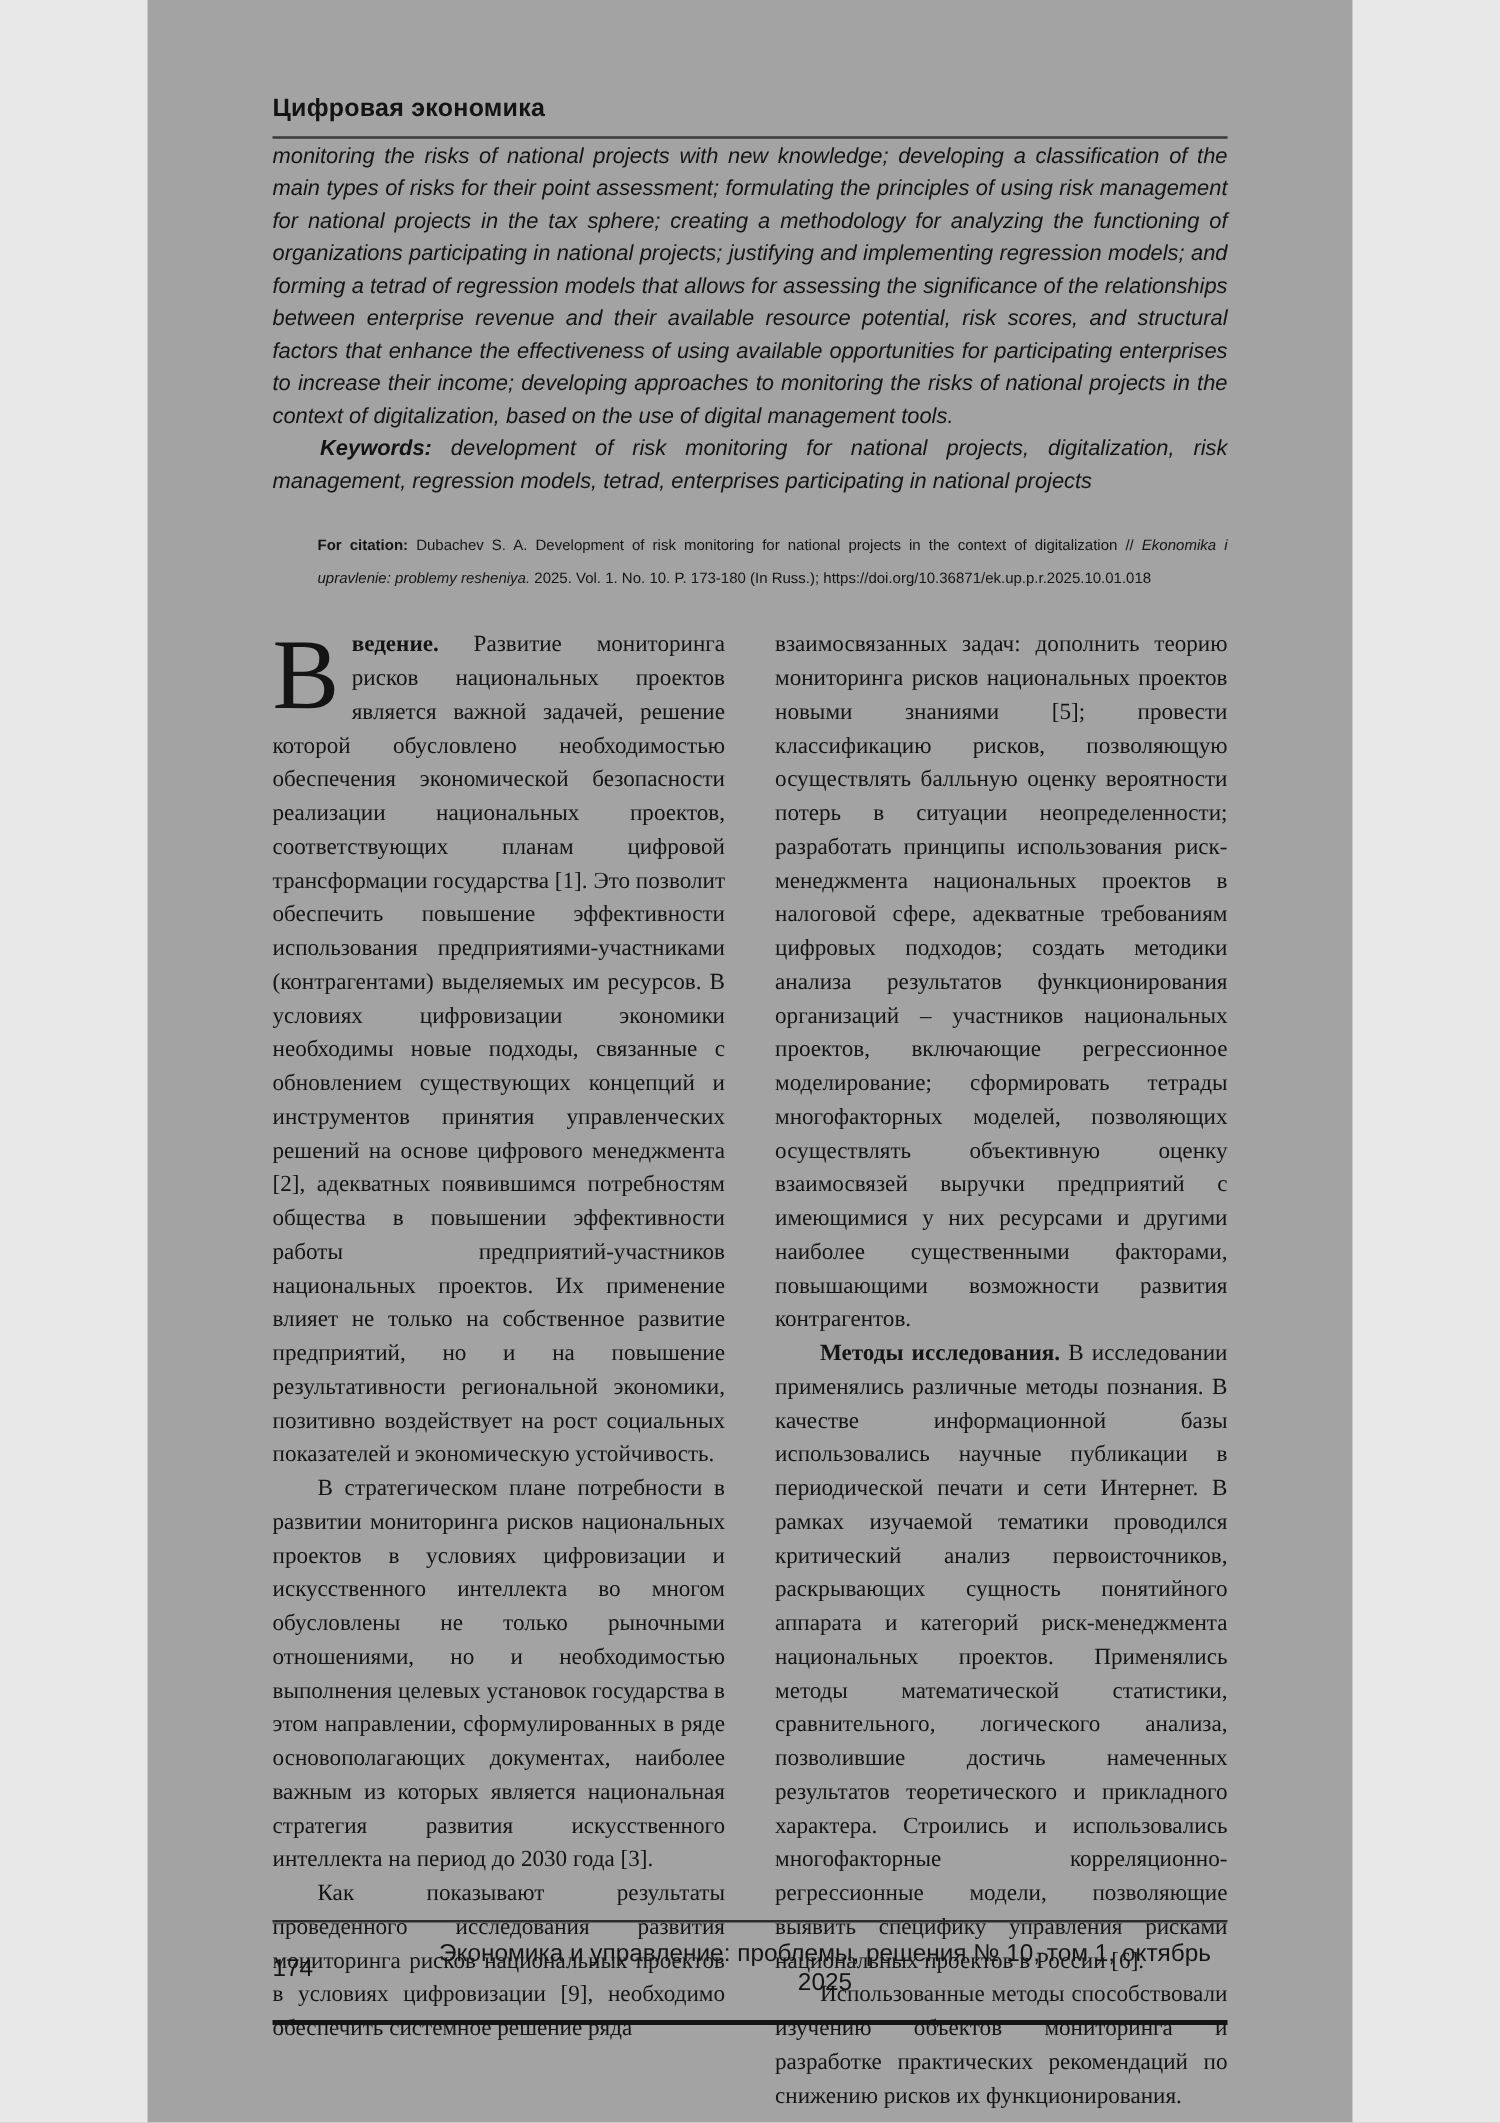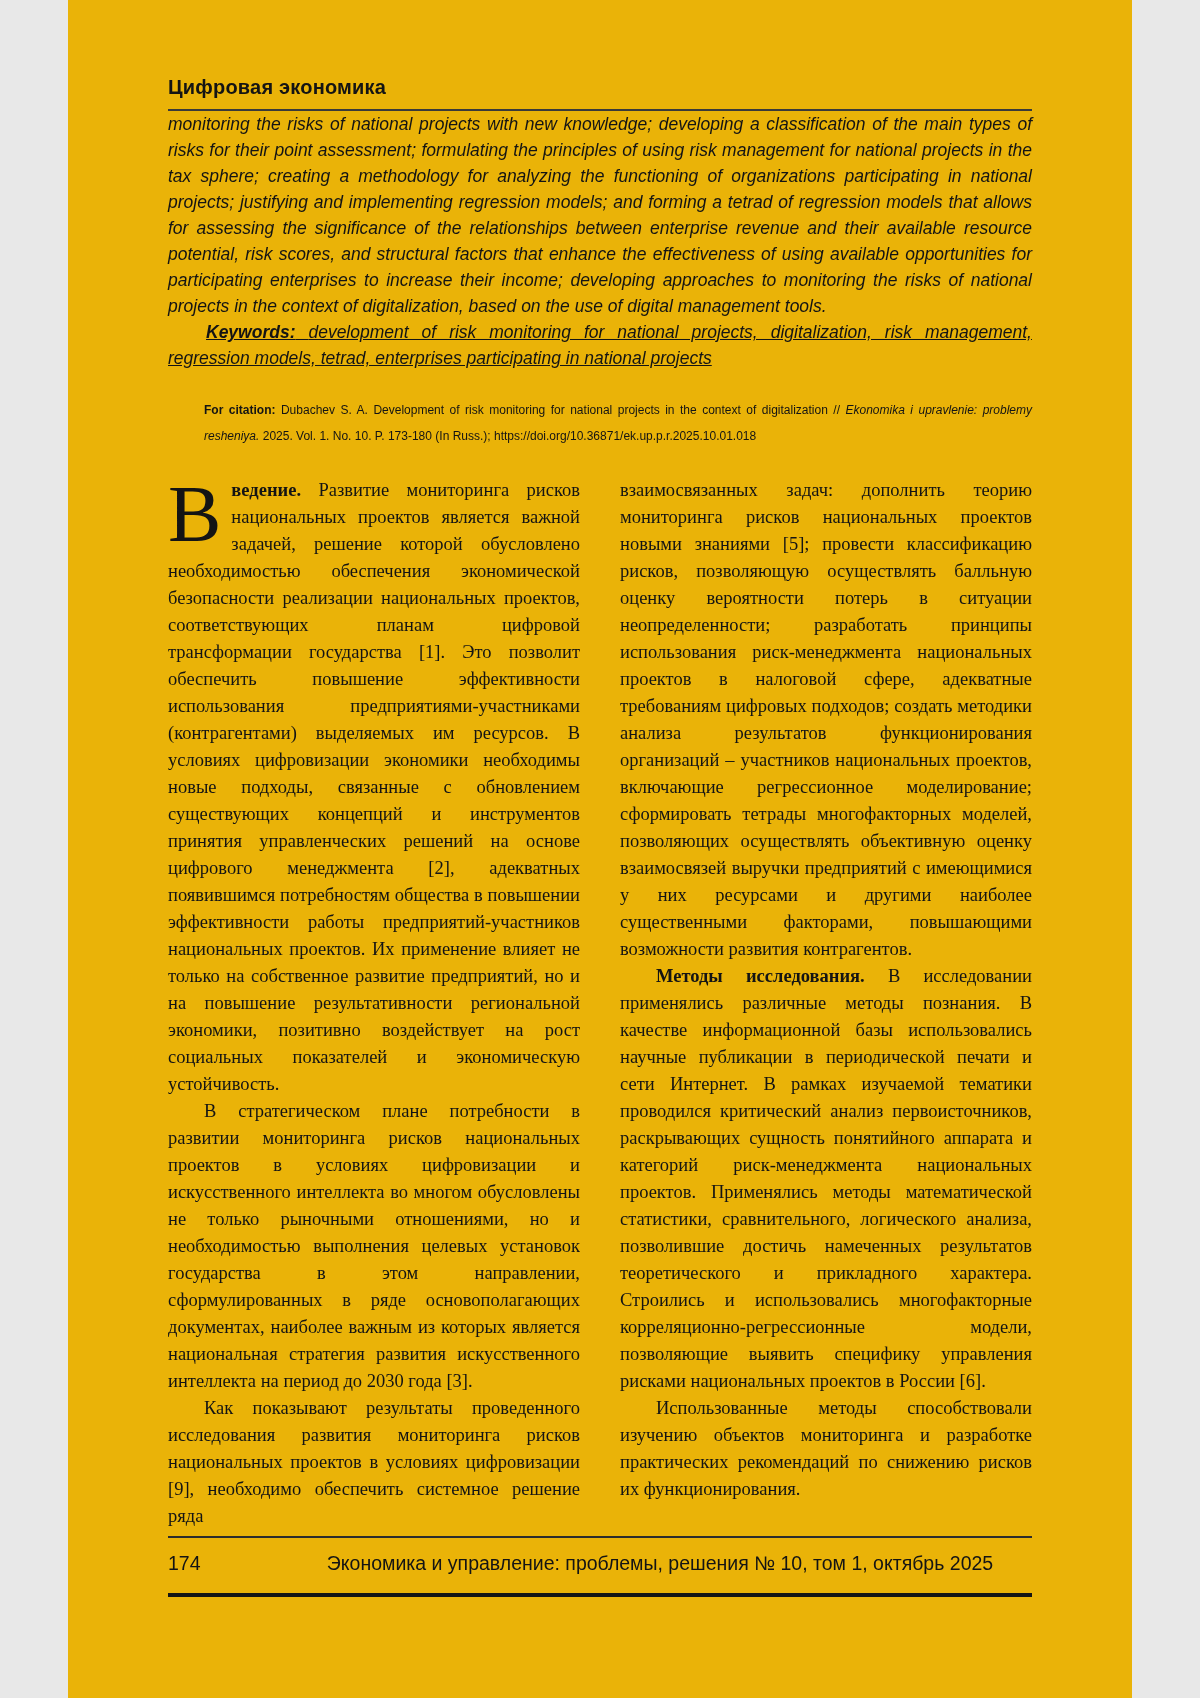--- a/index.html
+++ b/index.html
@@ -1,21 +1,21 @@
 <!DOCTYPE html>
 <html lang="ru"><head>
 <meta charset="utf-8">
 <style>
   html, body { margin: 0; padding: 0; background: #e8e8e8; }
   .page {
     position: relative;
-    width: 1064px;
+    width: 964px;
     height: 1698px;
     margin: 0 auto;
-    background: #eab308;
+    background: #a3a3a3;
     color: #141414;
     overflow: hidden;
     box-sizing: border-box;
   }
   .content {
     padding: 76px 100px 0 100px;
   }
   
   .running-head {
     font-family: "Liberation Sans", "DejaVu Sans", sans-serif;
@@ -31,21 +31,21 @@
   }
   
   .abstract {
     font-family: "Liberation Sans", "DejaVu Sans", sans-serif;
     font-style: italic;
     font-size: 17.5px;
     line-height: 26px;
     text-align: justify;
   }
   .abstract p { margin: 0; }
-  .keywords { text-indent: 38px; margin-top: 0; text-decoration: underline; }
+  .keywords { text-indent: 38px; margin-top: 0; }
   .kw-label { font-weight: bold; }
   
   .citation {
     margin: 26px 0 0 36px;
     font-family: "Liberation Sans", "DejaVu Sans", sans-serif;
     font-size: 12px;
     line-height: 26px;
     text-align: justify;
   }
   .citation p { margin: 0; }

